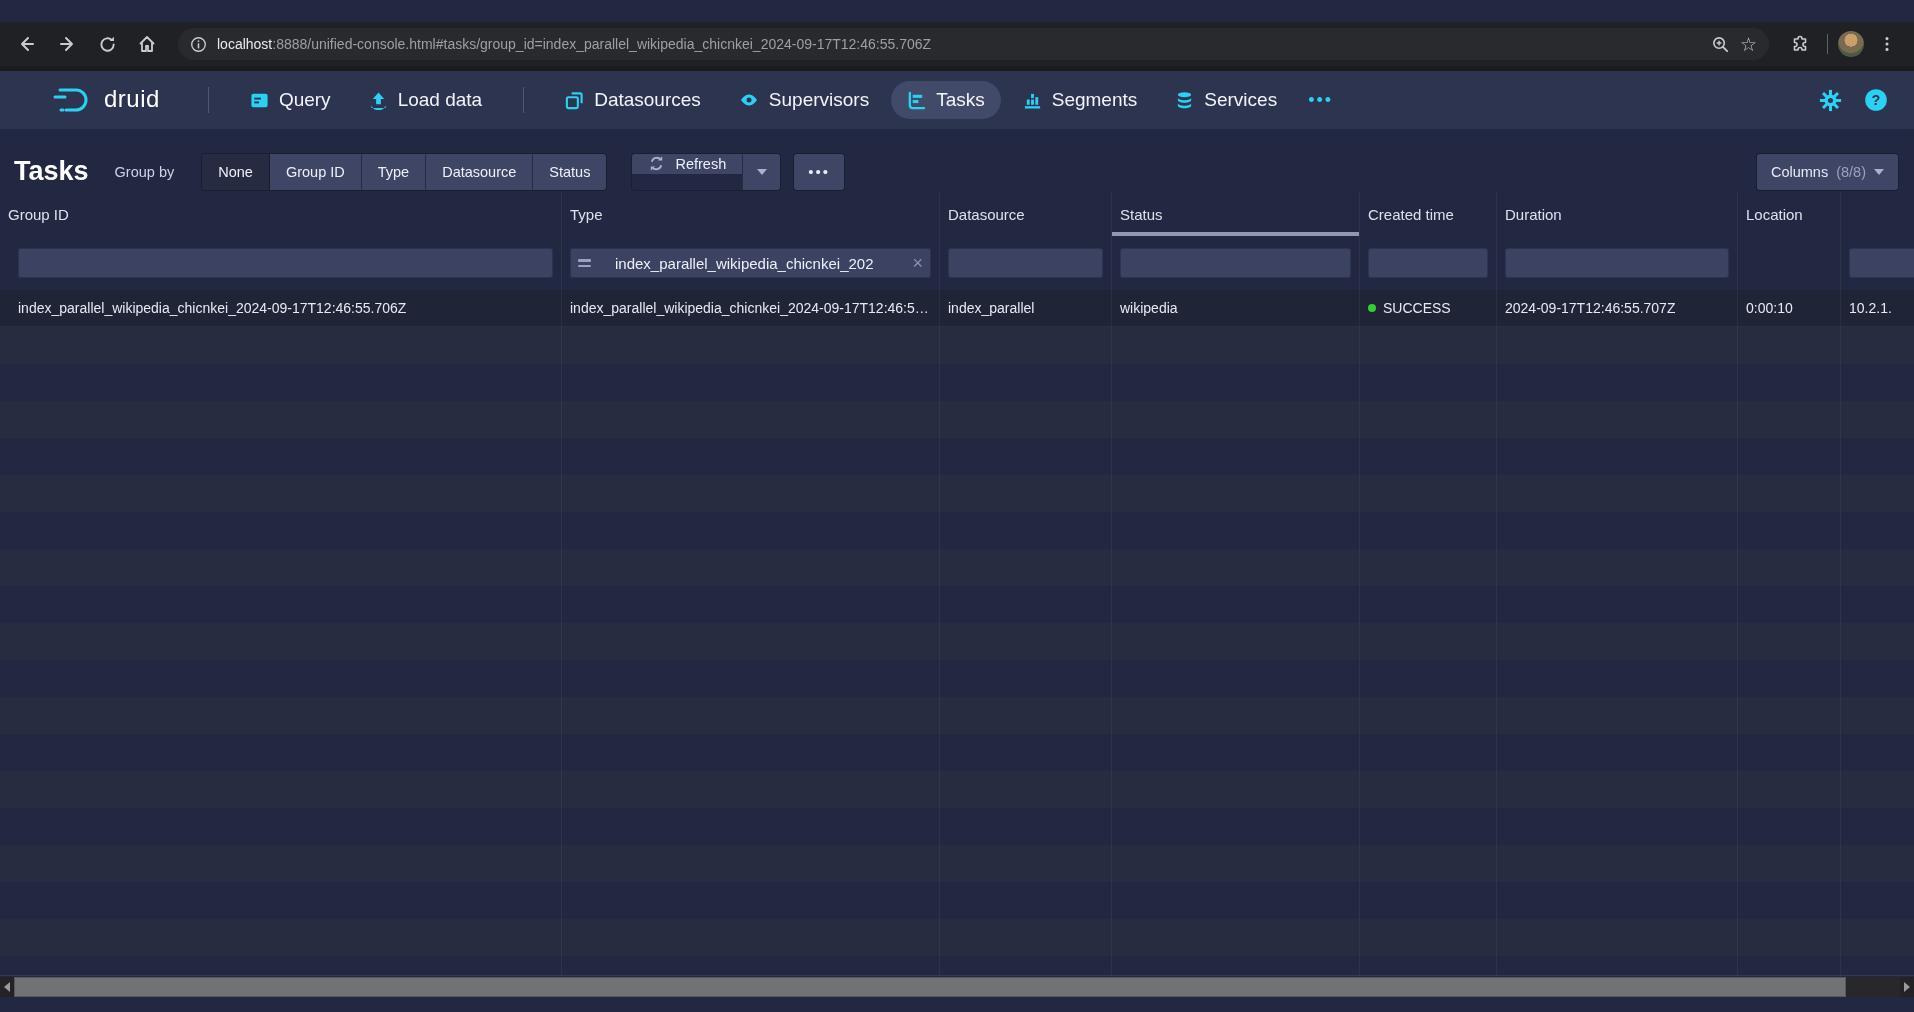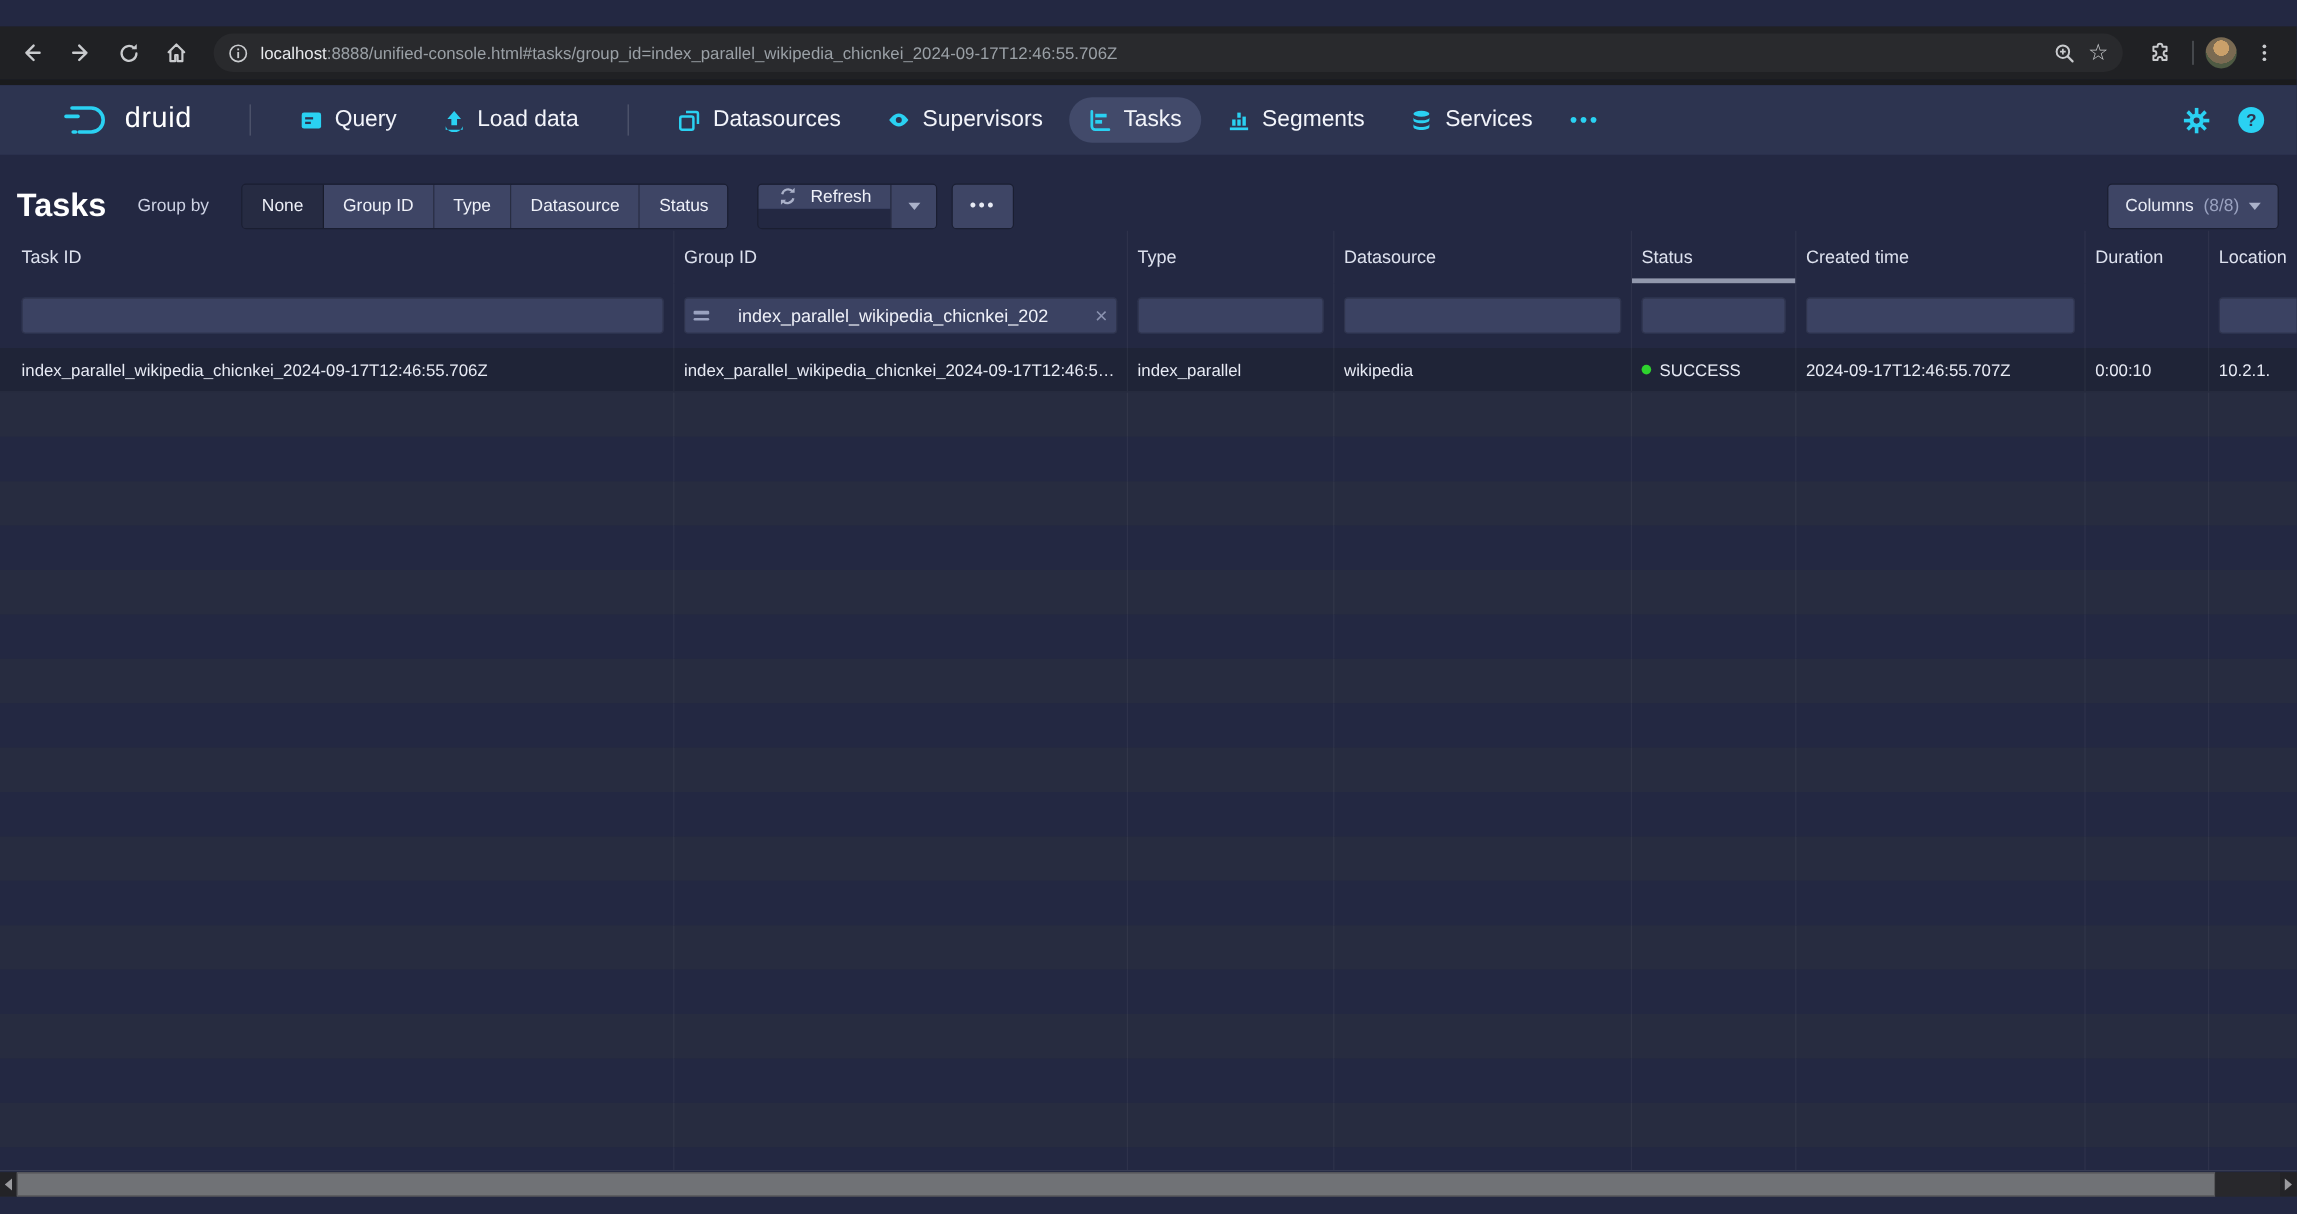--- a/index.html
+++ b/index.html
@@ -271,21 +271,20 @@
   <div class="columns-btn">
     <span>Columns</span>
     <span class="count">(8/8)</span>
     <span class="caret"></span>
   </div>
 </div>
 
 <div class="table-viewport">
 
   <div class="trow thead">
-    <div class="cell first">Task ID</div>
     <div class="cell">Group ID</div>
     <div class="cell">Type</div>
     <div class="cell">Datasource</div>
     <div class="cell">
         <span>Status</span>
         <span class="sort-bar"></span>
       </div>
     <div class="cell">Created time</div>
     <div class="cell">Duration</div>
     <div class="cell">Location</div>

